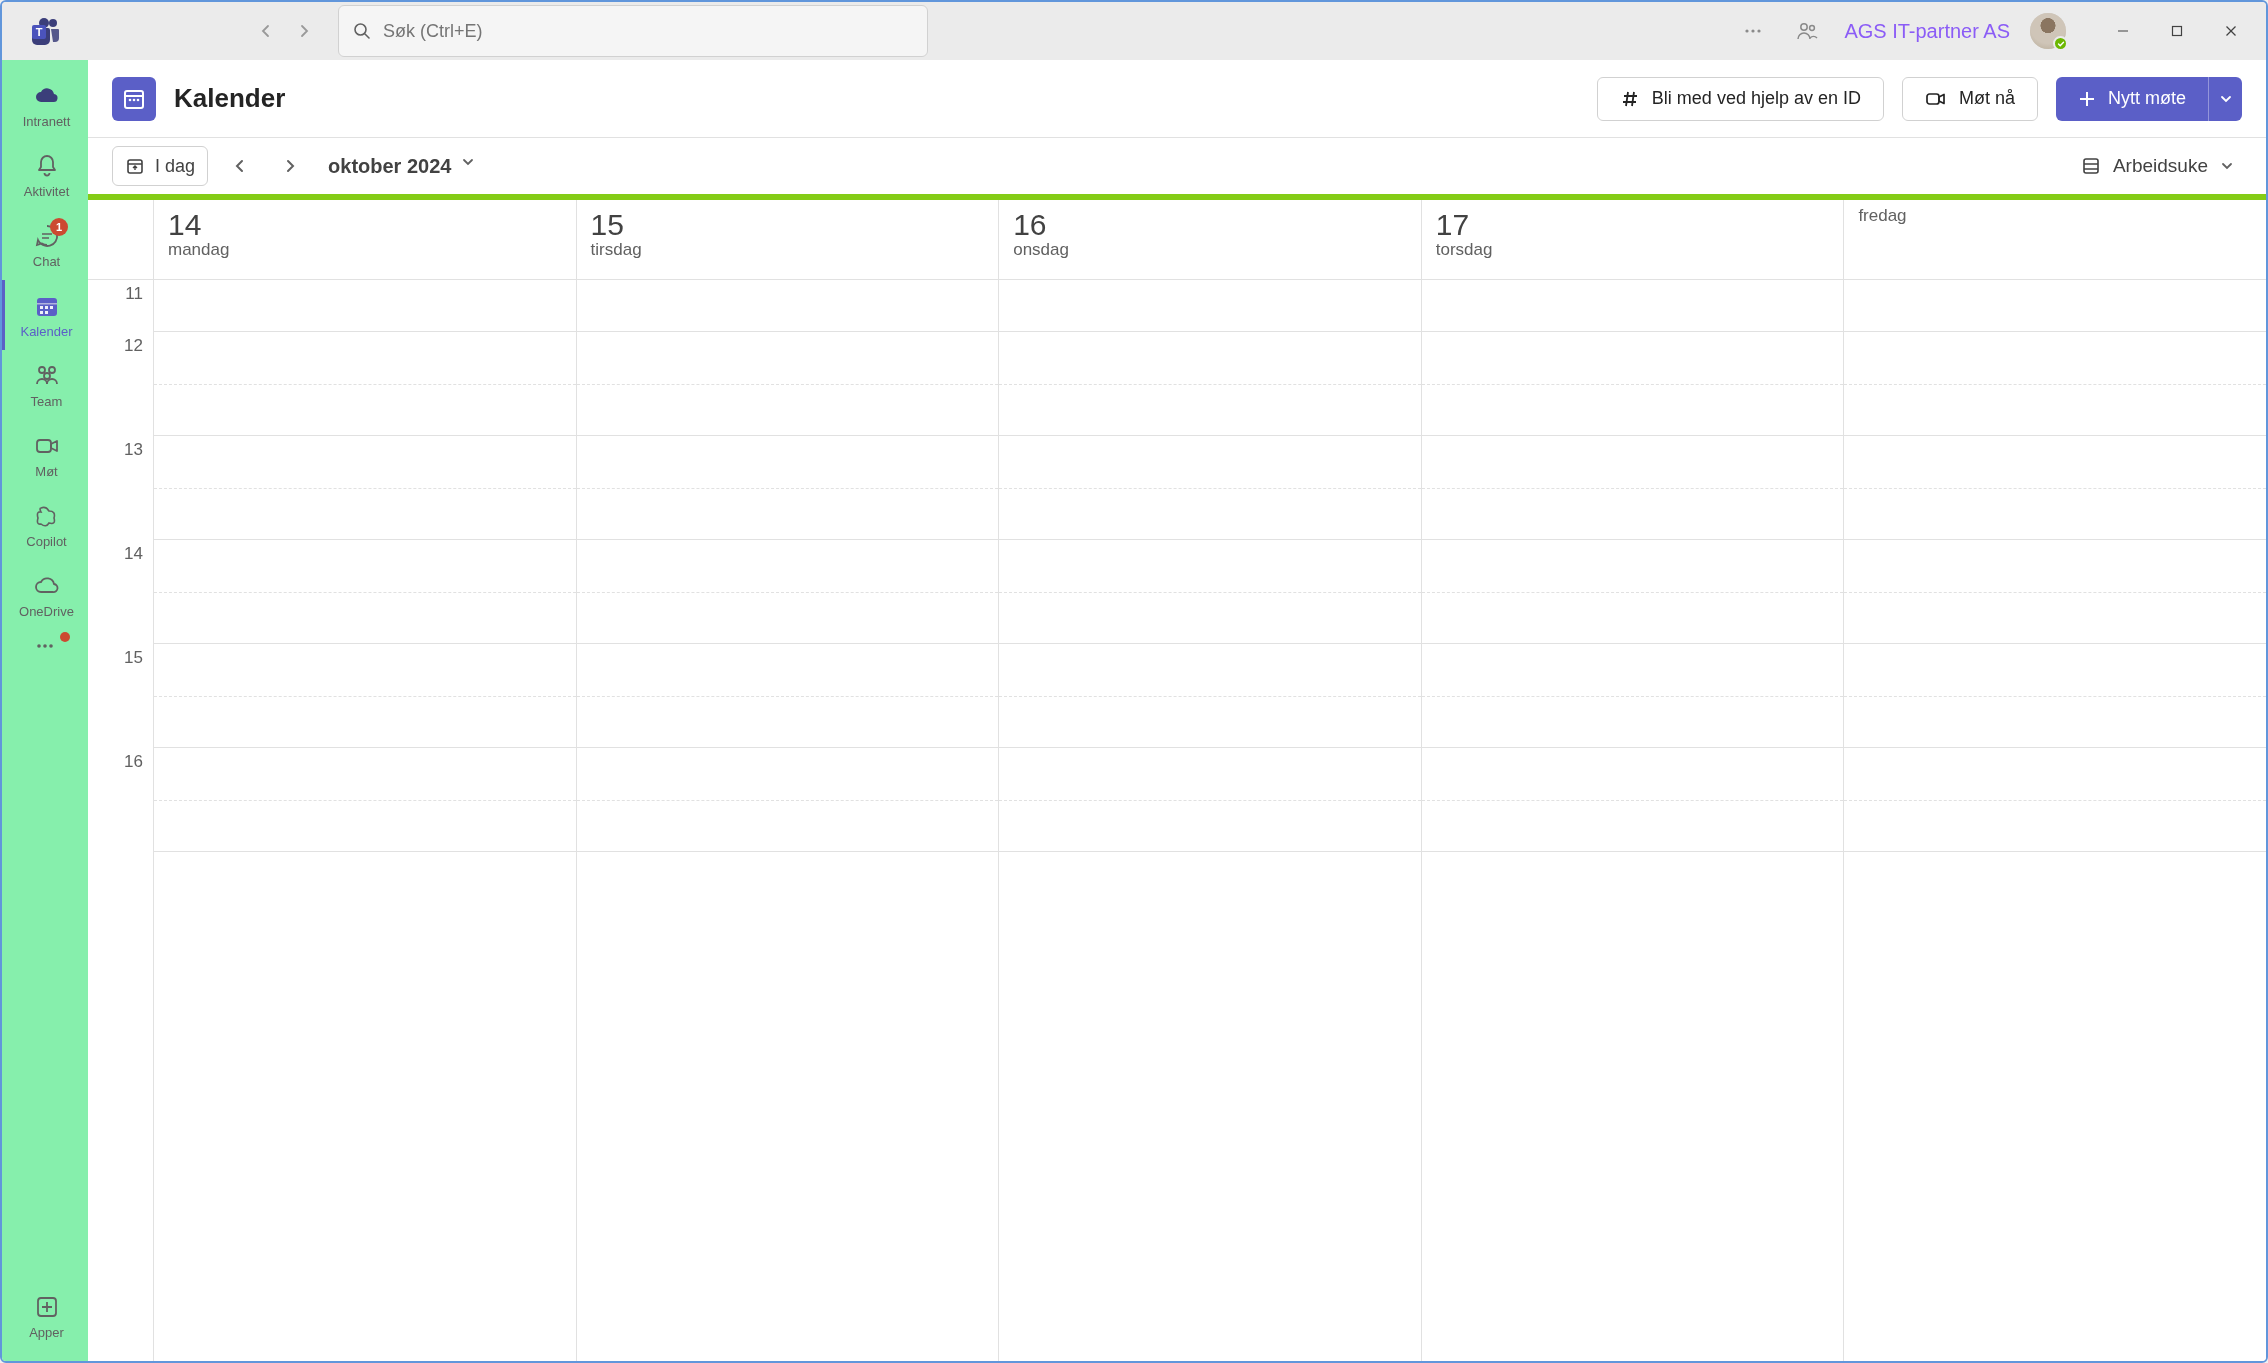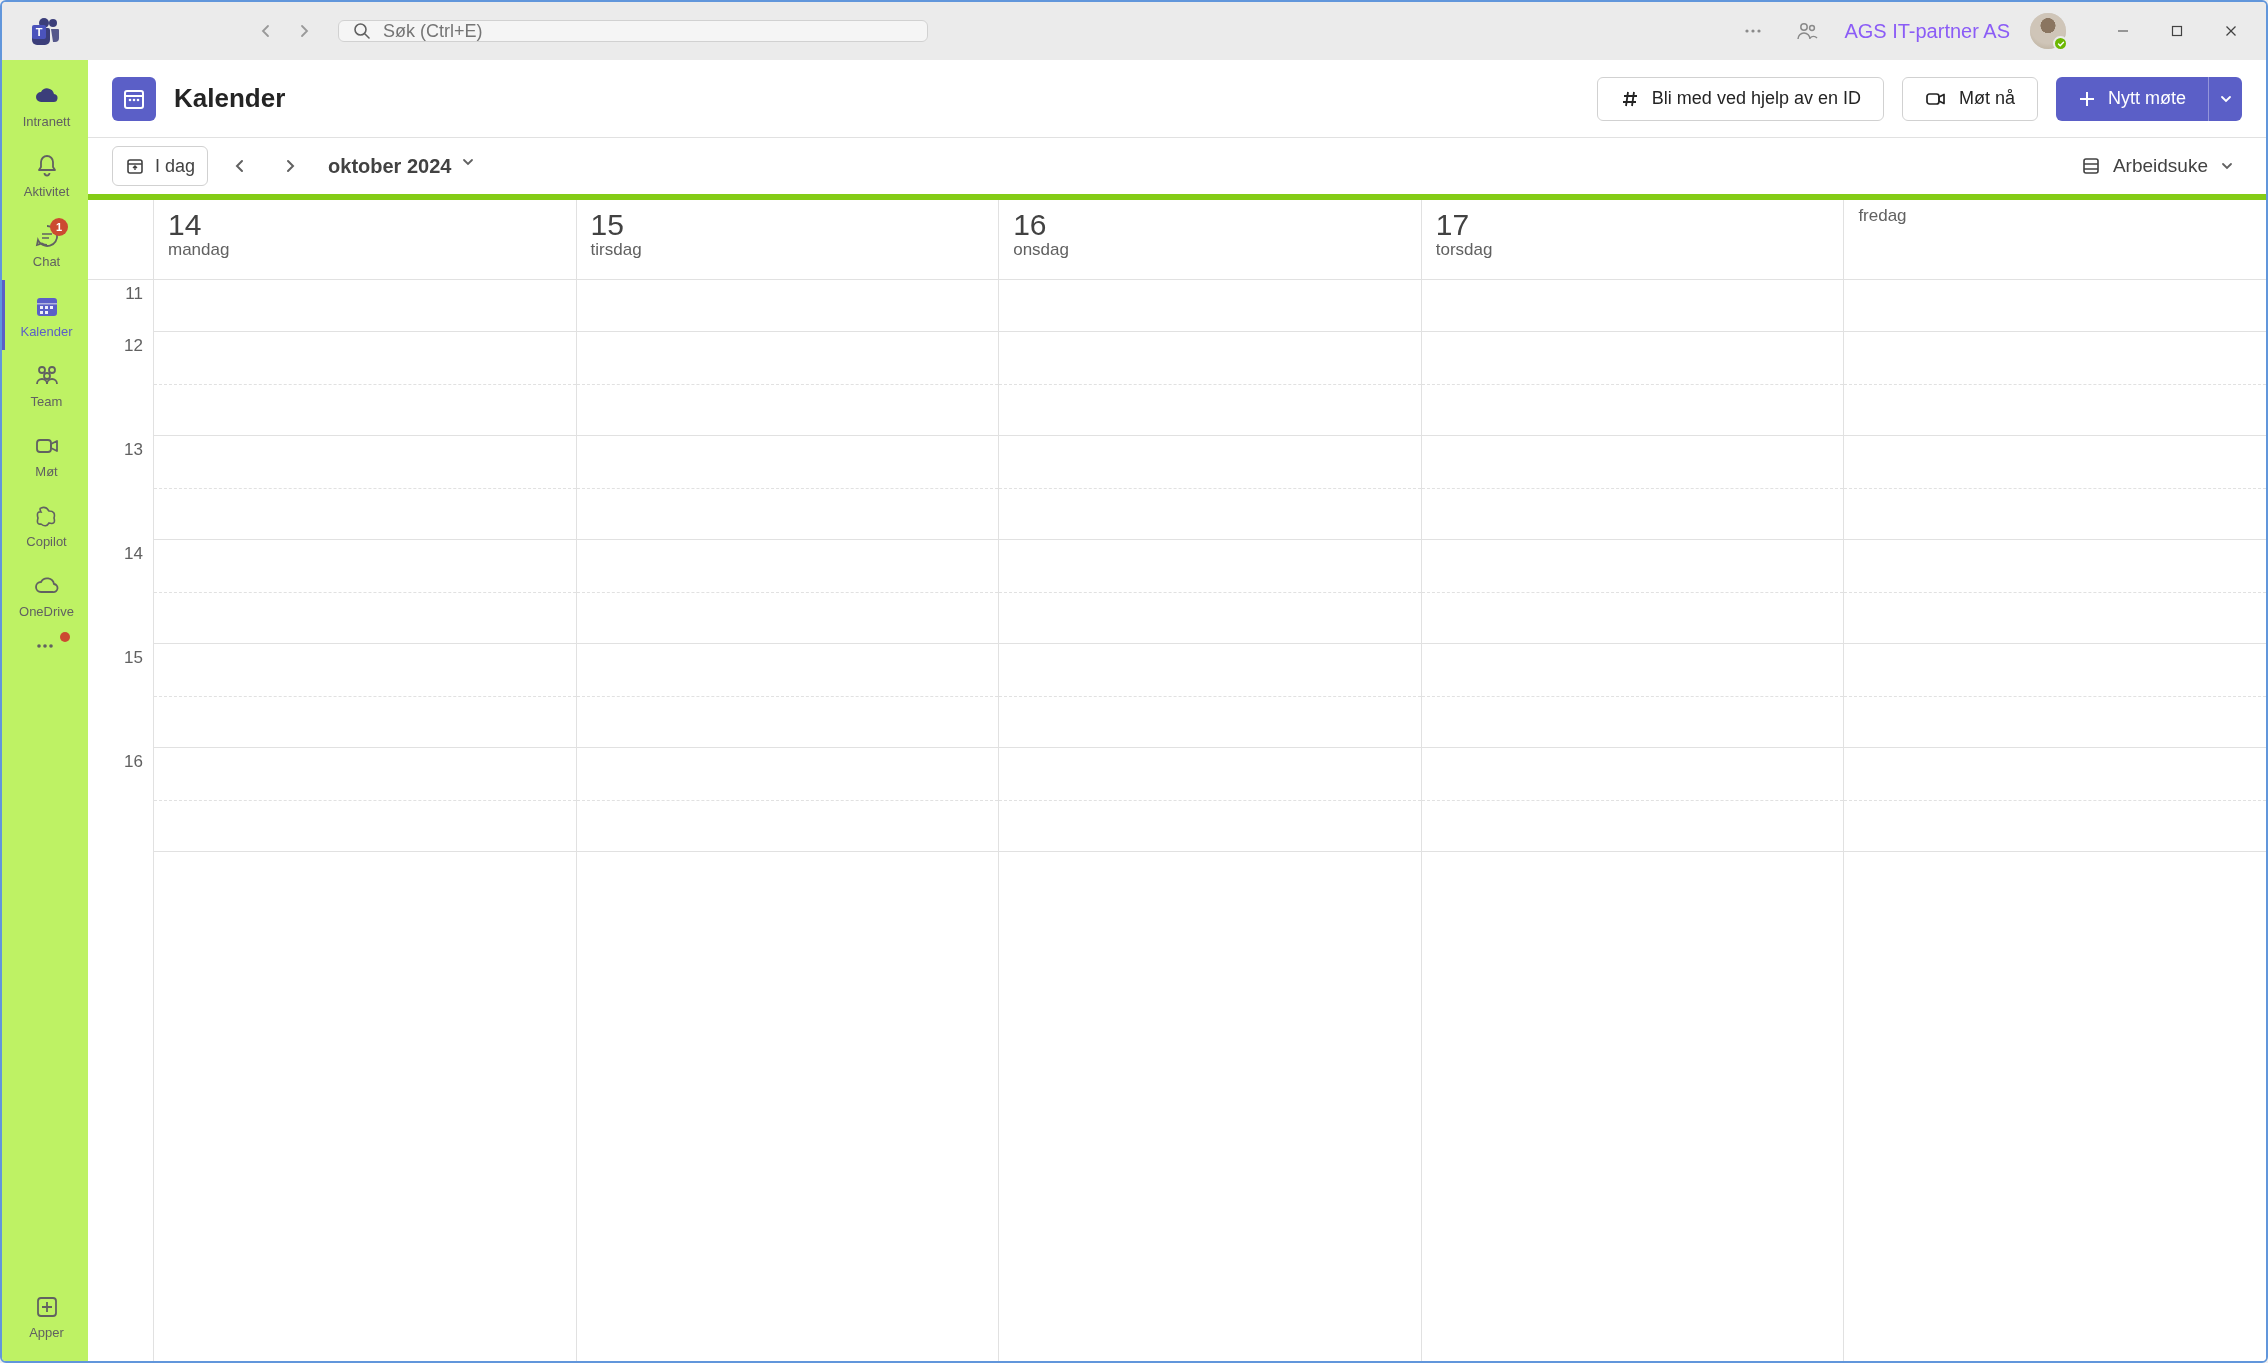--- a/index.html
+++ b/index.html
@@ -4,37 +4,37 @@
 <style>
 * { box-sizing: border-box; margin: 0; padding: 0; font-family: "Segoe UI", -apple-system, sans-serif; }
 html, body { width: 100%; height: 100%; overflow: hidden; }
 body { background: #f0f0f0; border: 2px solid #6196db; border-radius: 6px; display: flex; flex-direction: column; }
 
 
 .titlebar { height: 58px; display: flex; align-items: center; padding: 0 8px; gap: 8px; background: #ebebeb; }
 .logo-box { width: 48px; height: 48px; display: flex; align-items: center; justify-content: center; margin-left: 12px; }
 .nav-arrows { display: flex; gap: 2px; margin-left: 170px; }
 .nav-arrow { width: 36px; height: 36px; display: flex; align-items: center; justify-content: center; color: #999; border-radius: 4px; cursor: pointer; }
-.search-box { flex: 0 0 590px; height: 22px; border: 1px solid #d1d1d1; border-radius: 6px; background: #f5f5f5; display: flex; align-items: center; padding: 0 14px; gap: 12px; margin-left: 8px; }
+.search-box { flex: 0 0 590px; height: 52px; border: 1px solid #d1d1d1; border-radius: 6px; background: #f5f5f5; display: flex; align-items: center; padding: 0 14px; gap: 12px; margin-left: 8px; }
 .search-box svg { color: #616161; }
 .search-box input { border: none; background: transparent; outline: none; font-size: 18px; color: #616161; flex: 1; }
 .titlebar-right { margin-left: auto; display: flex; align-items: center; gap: 20px; }
 .tb-icon { width: 34px; height: 34px; display: flex; align-items: center; justify-content: center; color: #8a8a8a; cursor: pointer; border-radius: 4px; }
 .org-name { font-size: 20px; color: #8b5cf6; }
 .avatar { width: 36px; height: 36px; border-radius: 50%; background: #d4d0cb; position: relative; display: flex; align-items: center; justify-content: center; overflow: visible; }
 .avatar-img { width: 36px; height: 36px; border-radius: 50%; background: radial-gradient(circle at 50% 35%, #8a7560 0%, #8a7560 25%, #cfc5b8 26%, #cfc5b8 60%, #b5a994 100%); }
 .presence { position: absolute; bottom: -2px; right: -2px; width: 15px; height: 15px; border-radius: 50%; background: #6bb700; border: 2px solid #ebebeb; display: flex; align-items: center; justify-content: center; }
 .win-controls { display: flex; margin-left: 10px; }
 .win-btn { width: 54px; height: 40px; display: flex; align-items: center; justify-content: center; color: #424242; cursor: pointer; }
 
 
 .app-body { flex: 1; display: flex; min-height: 0; }
 
 
-.sidebar { width: 86px; background: #bef264; display: flex; flex-direction: column; align-items: center; padding-top: 10px; position: relative; }
+.sidebar { width: 86px; background: #86efac; display: flex; flex-direction: column; align-items: center; padding-top: 10px; position: relative; }
 .sb-item { width: 86px; height: 70px; display: flex; flex-direction: column; align-items: center; justify-content: center; gap: 4px; cursor: pointer; color: #616161; position: relative; border-left: 3px solid transparent; }
 .sb-item.active { color: #5b5fc7; border-left-color: #5b5fc7; }
 .sb-icon { width: 28px; height: 28px; display: flex; align-items: center; justify-content: center; }
 .sb-label { font-size: 13px; }
 .sb-badge { position: absolute; top: 8px; right: 20px; min-width: 18px; height: 18px; border-radius: 9px; background: #cc4a31; color: white; font-size: 11px; display: flex; align-items: center; justify-content: center; font-weight: 600; }
 .sb-dot { position: absolute; top: 2px; right: 18px; width: 10px; height: 10px; border-radius: 50%; background: #cc4a31; }
 .sb-more { width: 86px; height: 32px; display: flex; align-items: center; justify-content: center; color: #616161; cursor: pointer; position: relative; }
 
 
 .main { flex: 1; background: white; display: flex; flex-direction: column; min-width: 0; }

